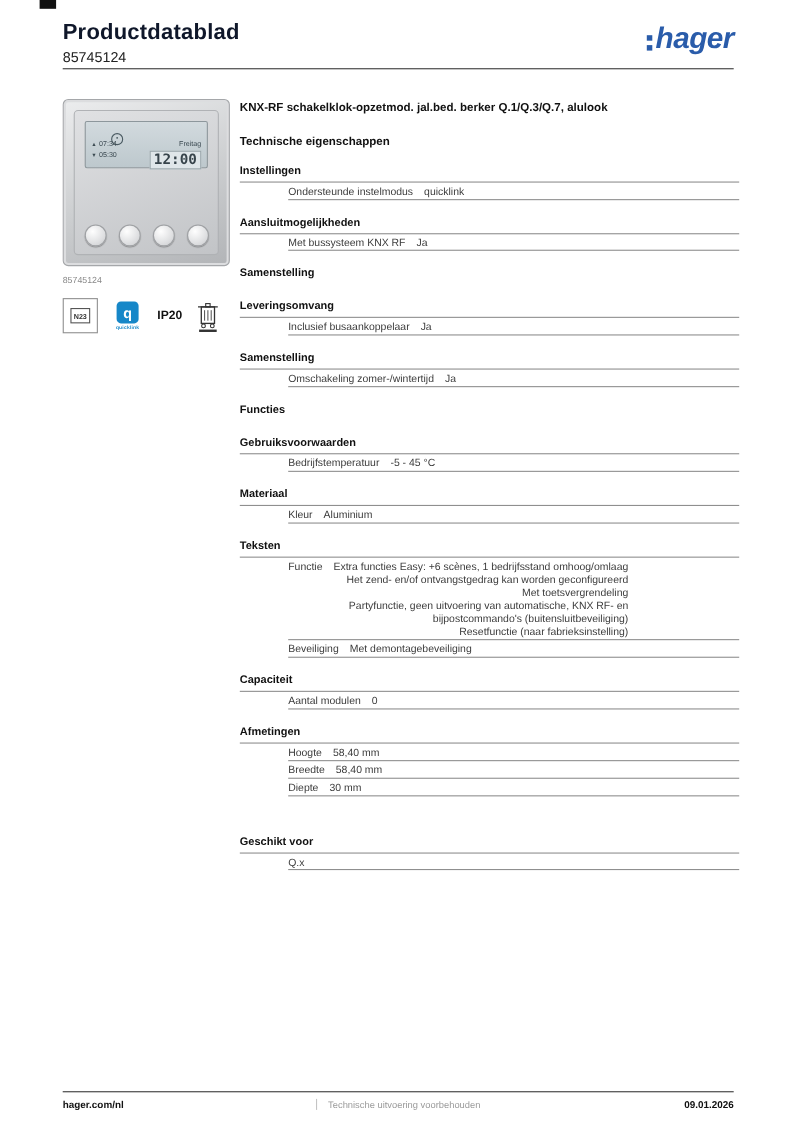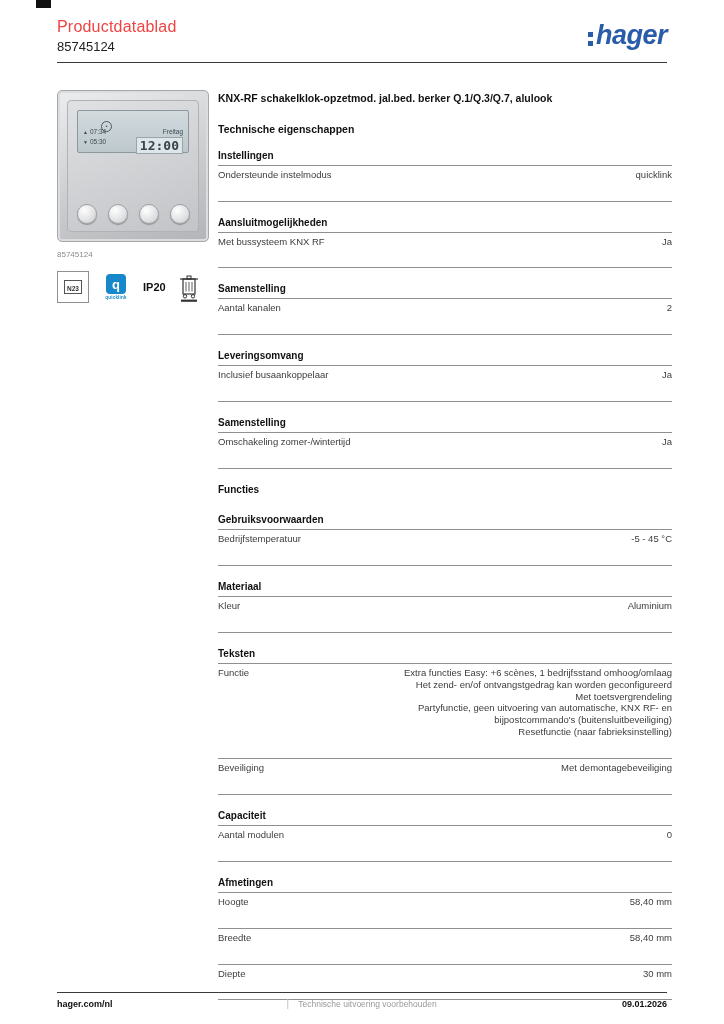--- a/index.html
+++ b/index.html
@@ -4,21 +4,21 @@
 <style>
   html,body{margin:0;padding:0;background:#e9e9e9;}
   .page{
     position:relative;width:724px;height:1024px;margin:0 auto;background:#ffffff;
     font-family:"Liberation Sans",sans-serif;color:#1a1a1a;overflow:hidden;
     box-shadow:0 0 6px rgba(0,0,0,.25);
   }
   
   .print-mark{position:absolute;left:36px;top:0;width:15px;height:8px;background:#111;}
   .header{position:absolute;left:57px;top:18px;}
-  .header-title{font-size:16px;font-weight:normal;letter-spacing:.2px;color:#ef4444;}
+  .header-title{font-size:20px;font-weight:bold;letter-spacing:.2px;color:#0f172a;}
   .header-id{font-size:13px;margin-top:3px;color:#222;}
   .logo{position:absolute;right:57px;top:22px;display:flex;align-items:center;color:#2a5caa;}
   .logo-colon{display:inline-flex;flex-direction:column;gap:4px;margin-right:3px;margin-top:6px;}
   .logo-colon i{display:block;width:5px;height:5px;background:#2a5caa;}
   .logo-text{font-size:27px;font-weight:bold;letter-spacing:-0.5px;line-height:1;font-style:italic;}
   .header-rule{position:absolute;left:57px;right:57px;top:62px;border-top:1.5px solid #3a3a3a;}
 
   
   .left-col{position:absolute;left:57px;top:90px;width:152px;}
   .device{
@@ -62,22 +62,22 @@
   
   .main{position:absolute;left:218px;top:92px;width:454px;}
   .product-title{font-size:10.5px;font-weight:bold;line-height:1.3;color:#111;}
   .tech-heading{font-size:10.5px;font-weight:bold;margin-top:17px;color:#111;}
   .sections{margin-top:15px;}
   .section{margin-top:15px;}
   .section:first-child{margin-top:0;}
   .section:last-child{margin-top:36px;}
   .section-heading{font-size:10px;font-weight:bold;padding-bottom:4px;color:#111;}
   .section-rows{border-top:1px solid #8f8f8f;}
-  .row{display:flex;justify-content:space-between;align-items:flex-start;
-    border-bottom:1px solid #8f8f8f;padding:3px 0 20px;font-size:9.5px;color:#3c3c3c;line-height:1.25;}
+  .row{display:flex;justify-content:flex-start;align-items:flex-start;
+    border-bottom:1px solid #8f8f8f;padding:3px 0 0;font-size:9.5px;color:#3c3c3c;line-height:1.25;margin-left:44px;}
   .row-label{text-align:left;padding-right:10px;}
   .row-value{text-align:right;white-space:pre-line;max-width:78%;}
 
   
   .footer{position:absolute;left:57px;right:57px;top:992px;border-top:1.5px solid #3a3a3a;
     padding-top:6px;display:flex;align-items:baseline;font-size:9px;}
   .footer-left{font-weight:bold;color:#111;cursor:pointer;}
   .footer-center{position:absolute;left:50%;transform:translateX(-50%);color:#9a9a9a;font-size:8.5px;
     border-left:1px solid #c4c4c4;padding-left:10px;}
   .footer-right{margin-left:auto;font-weight:bold;color:#111;}
@@ -176,26 +176,20 @@
           <div class="section-heading">Aansluitmogelijkheden</div>
           <div class="section-rows">
             <div class="row">
               <span class="row-label">Met bussysteem KNX RF</span>
               <span class="row-value">Ja</span>
             </div>
           </div>
         </div>
         <div class="section">
           <div class="section-heading">Samenstelling</div>
-          <div class="section-rows">
-            <div class="row">
-              <span class="row-label">Aantal kanalen</span>
-              <span class="row-value">2</span>
-            </div>
-          </div>
         </div>
         <div class="section">
           <div class="section-heading">Leveringsomvang</div>
           <div class="section-rows">
             <div class="row">
               <span class="row-label">Inclusief busaankoppelaar</span>
               <span class="row-value">Ja</span>
             </div>
           </div>
         </div>
@@ -267,20 +261,21 @@
               <span class="row-label">Breedte</span>
               <span class="row-value">58,40 mm</span>
             </div>
             <div class="row">
               <span class="row-label">Diepte</span>
               <span class="row-value">30 mm</span>
             </div>
           </div>
         </div>
         <div class="section">
+          <div class="section-heading">Geschikt voor</div>
           <div class="section-rows">
             <div class="row">
               <span class="row-label">Q.x</span>
               <span class="row-value"></span>
             </div>
           </div>
         </div>
       </div>
   </div>
 

